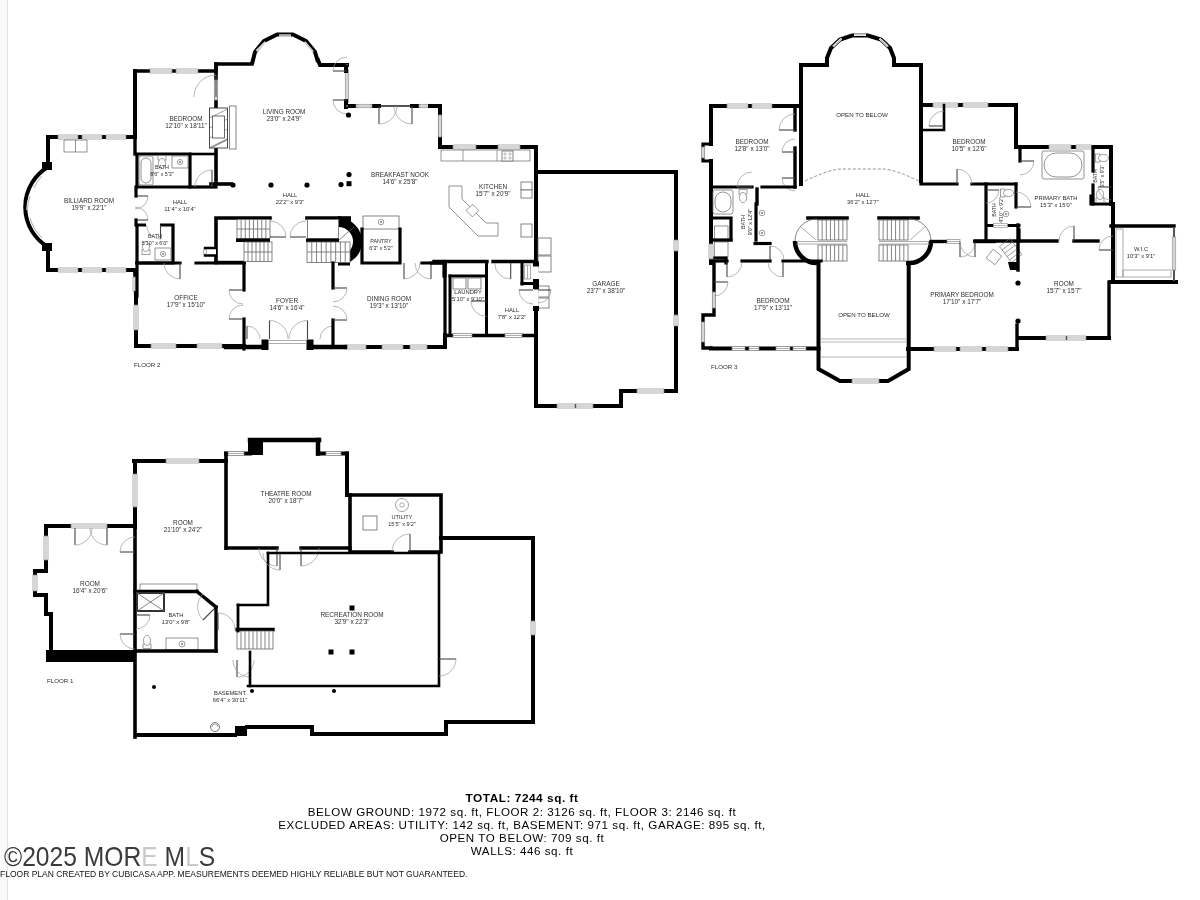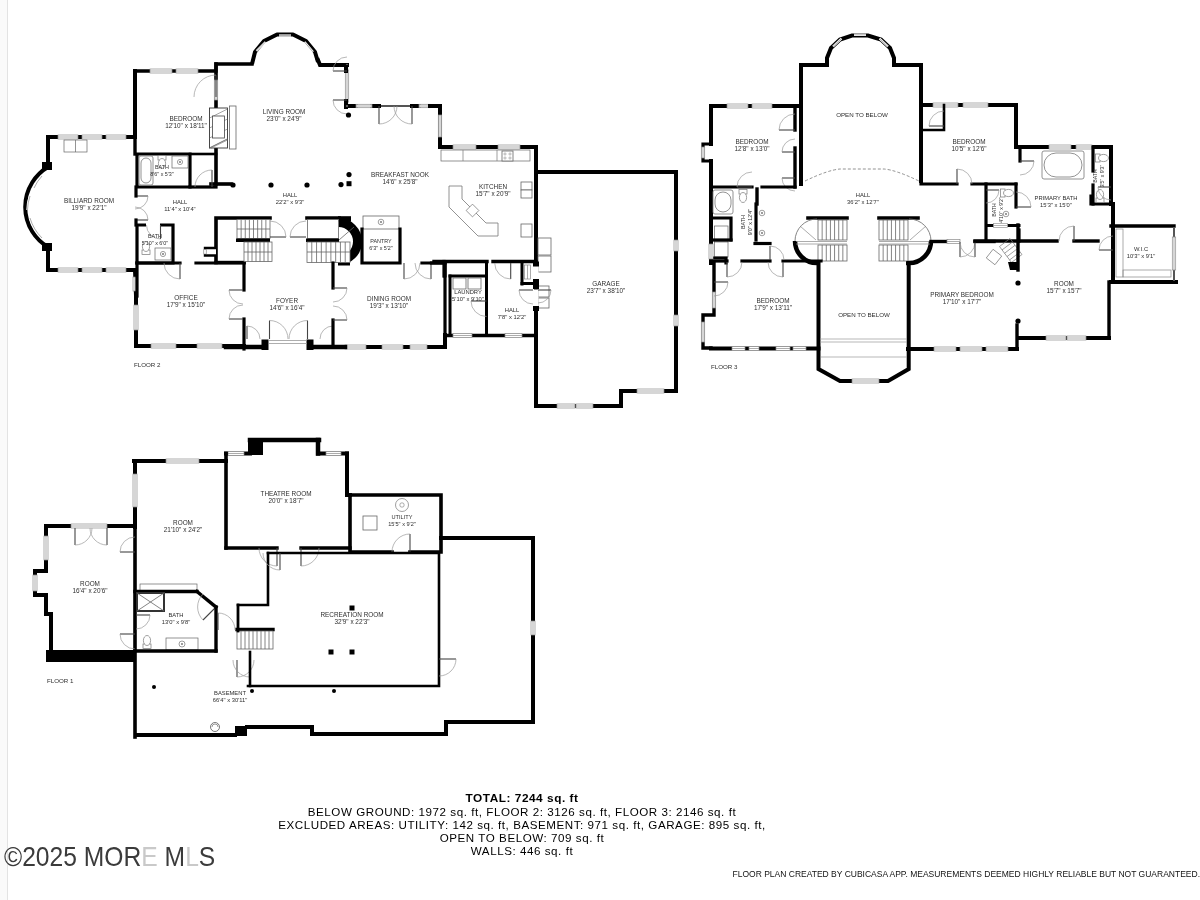--- a/index.html
+++ b/index.html
@@ -4,21 +4,21 @@
 <style>
   html,body { margin:0; padding:0; }
   body { width:1200px; height:900px; position:relative; background:#fff;
          font-family:"Liberation Sans", sans-serif; overflow:hidden; }
   .edge { position:absolute; left:0; top:0; width:7px; height:900px;
            border-right:1px solid #e3e3e3; background:#fafafa; }
   .plans { position:absolute; left:0; top:0; }
   .totals { position:absolute; left:0; top:790.5px; width:1044px; text-align:center;
              color:#000; font-size:11.6px; line-height:13.1px; letter-spacing:0.55px; }
   .totals b { font-size:11.8px; }
-  .fine { position:absolute; left:0; top:869px; width:1200px; text-align:right;
+  .fine { position:absolute; left:0; top:869px; width:1200px; text-align:left;
            font-size:8.5px; letter-spacing:0px; color:#111; }
   .mark { position:absolute; left:4px; top:841px; font-size:28px; color:#3b3b3b;
            letter-spacing:0px; transform:scaleX(0.88); transform-origin:left center; }
   .mark .lt { color:#c9c9c9; }
 </style>
 </head>
 <body>
 
 <div class="edge"></div>
 

